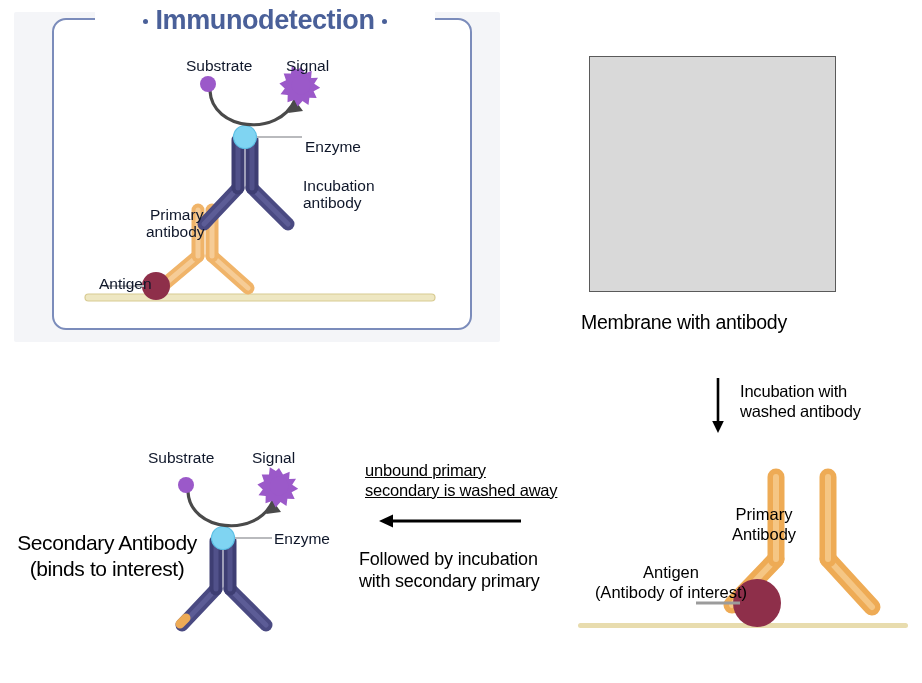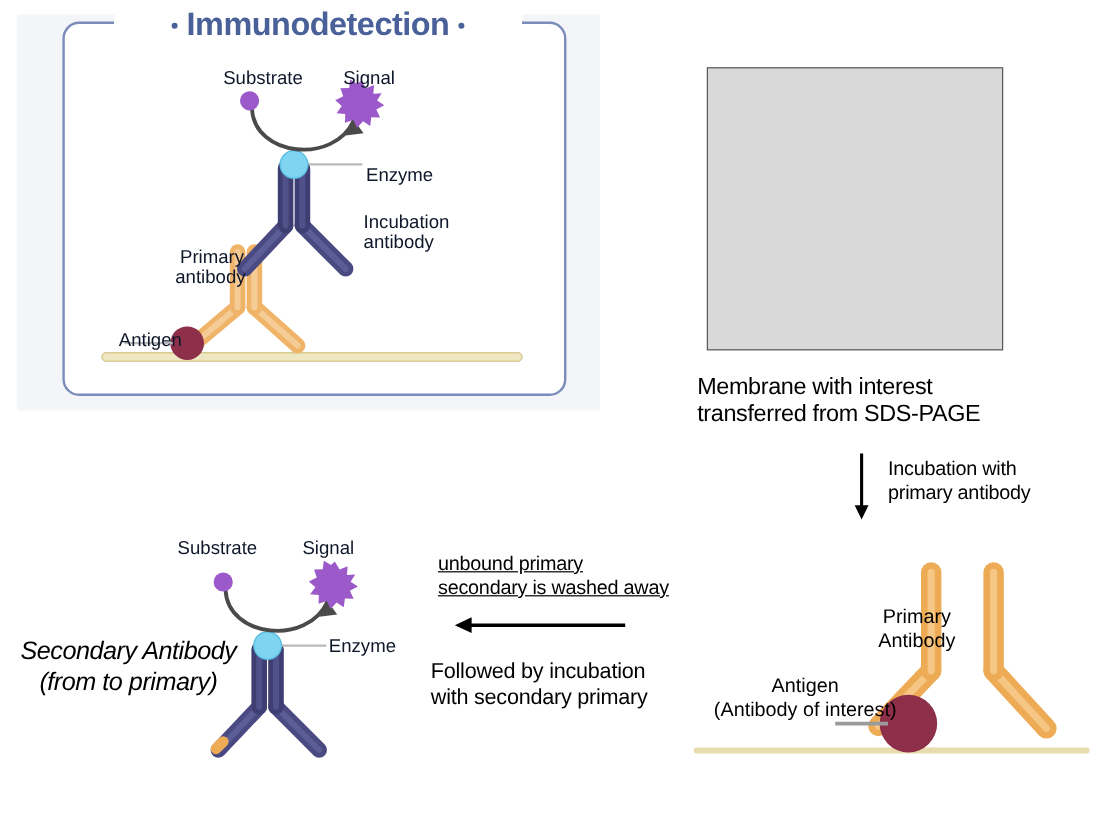--- a/index.html
+++ b/index.html
@@ -95,21 +95,20 @@
   #secondary-note   { font-size: 18px; left: 359px; top: 549px; letter-spacing: -0.2px; }
   #secondary-ab-caption {
     font-size: 21px;
     left: 2px;
     top: 530px;
     font-weight: normal;
     text-align: center;
     width: 210px;
     letter-spacing: -0.4px;
     line-height: 1.25;
-    font-style: italic;
   }
 
   
   #membrane-square {
     position: absolute;
     left: 589px;
     top: 56px;
     width: 247px;
     height: 236px;
     background: #d9d9d9;
@@ -198,28 +197,28 @@
   <div class="diagram-label" style="left:286px; top:57px;">Signal</div>
   <div class="diagram-label" style="left:305px; top:138px;">Enzyme</div>
   <div class="diagram-label" style="left:303px; top:177px;">Incubation</div>
   <div class="diagram-label" style="left:303px; top:194px;">antibody</div>
   <div class="diagram-label" style="left:150px; top:206px;">Primary</div>
   <div class="diagram-label" style="left:146px; top:223px;">antibody</div>
   <div class="diagram-label" style="left:99px; top:275px;">Antigen</div>
 
   <div id="membrane-square"></div>
 
-  <div class="body-text" id="membrane-caption"><span>Membrane with interest</span><br><span>transferred from SDS-PAGE</span></div>
+  <div class="body-text" id="membrane-caption"><span>Membrane with antibody</span><br></div>
 
   <svg id="incubation-arrow" viewBox="0 0 16 58">
     <line x1="8" y1="2" x2="8" y2="48" stroke="#000000" stroke-width="2.6"></line>
     <path d="M8 57 L2.2 45 L13.8 45 Z" fill="#000000"></path>
   </svg>
 
-  <div class="body-text" id="incubation-note"><span>Incubation with</span><br><span>primary antibody</span></div>
+  <div class="body-text" id="incubation-note"><span>Incubation with</span><br><span>washed antibody</span></div>
 
   <svg id="stage-bottom-right" class="stage-svg" viewBox="0 0 362 200">
 
     <rect x="18" y="168" width="330" height="5" rx="2.5" fill="#e8dcae"></rect>
 
     <g stroke-linecap="round" fill="none">
       <path d="M172 150 L216 104" stroke="#eeab55" stroke-width="17"></path>
       <path d="M172 150 L216 104" stroke="#f5c684" stroke-width="6"></path>
       <path d="M312 152 L268 104" stroke="#eeab55" stroke-width="17"></path>
       <path d="M312 152 L268 104" stroke="#f5c684" stroke-width="6"></path>
@@ -278,15 +277,15 @@
       <circle cx="0" cy="1" r="9.5" fill="#9b59c9"></circle>
     </g>
 
     <line x1="115" y1="98" x2="152" y2="98" stroke="#b9babd" stroke-width="1.8"></line>
   </svg>
 
   <div class="diagram-label" style="left:148px; top:449px;">Substrate</div>
   <div class="diagram-label" style="left:252px; top:449px;">Signal</div>
   <div class="diagram-label" style="left:274px; top:530px;">Enzyme</div>
 
-  <div class="body-text" id="secondary-ab-caption"><span>Secondary Antibody</span><br><span>(from to primary)</span></div>
+  <div class="body-text" id="secondary-ab-caption"><span>Secondary Antibody</span><br><span>(binds to interest)</span></div>
 
 </div>
 
 </body></html>

